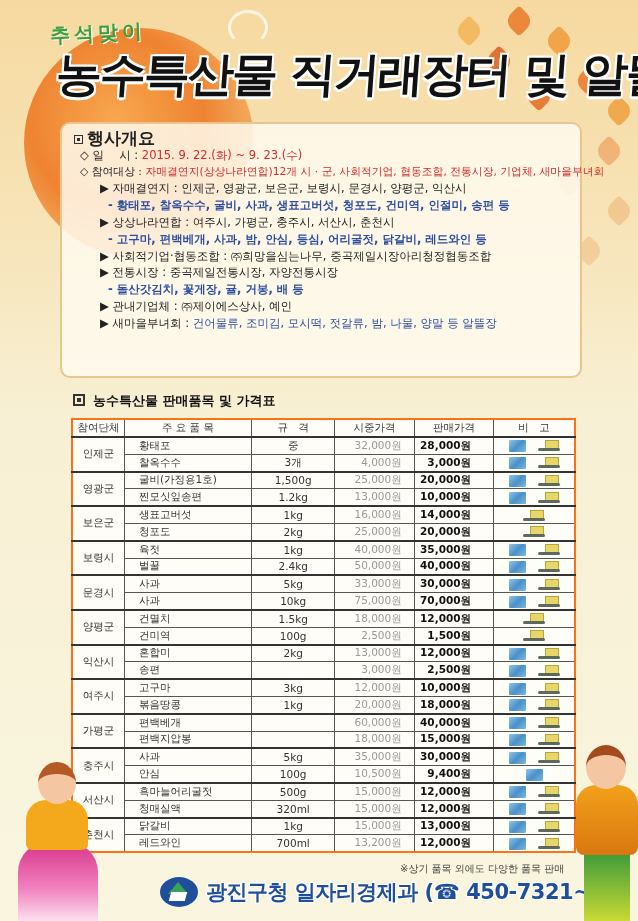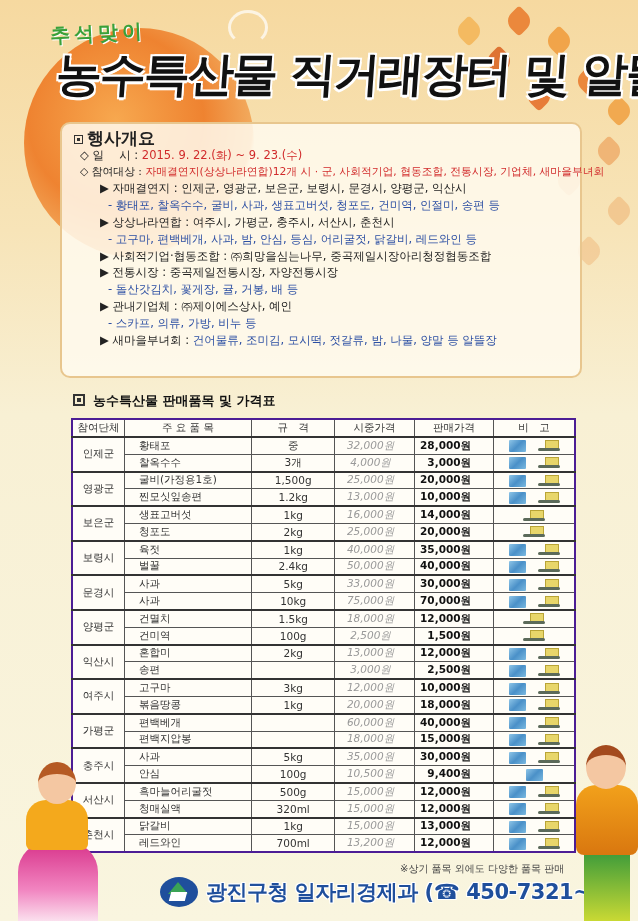--- a/index.html
+++ b/index.html
@@ -43,45 +43,45 @@
     border: 2px solid #e8c68e; border-radius: 10px;
     padding: 6px 12px;
     font-size: 11.5px; line-height: 16.8px;
   }
   .info-panel .head { font-weight: bold; font-size: 17px; }
   .info-panel .row { white-space: nowrap; }
   .info-panel .red { color: #d12b2b; margin-top: 6px; }
   .info-panel .blue { color: #2c4fa3; }
   .info-panel .ind1 { padding-left: 6px; }
   .info-panel .ind2 { padding-left: 26px; }
-  .info-panel .ind3 { padding-left: 34px; }
+  .info-panel .ind3 { padding-left: 34px; font-weight: bold; }
   .sq { display: inline-block; width: 9px; height: 9px; border: 1.5px solid #333; margin-right: 4px; position: relative; top: 0px; }
   .sq::after { content: ""; position: absolute; left: 1.5px; top: 1.5px; width: 3px; height: 3px; background: #333; }
 
   .section-title {
     position: absolute; left: 73px; top: 392px; font-size: 13px; font-weight: bold; color: #111;
   }
   .section-title .sq { width: 12px; height: 12px; border-width: 2px; top: 1px; margin-right: 8px; }
   .section-title .sq::after { left: 2px; top: 2px; width: 4px; height: 4px; }
 
   
   table.price {
     position: absolute; left: 71px; top: 418px; width: 505px;
     border-collapse: collapse; background: #fffdf7;
-    font-size: 10.5px; border: 2px solid #4c1d95;
+    font-size: 10.5px; border: 2px solid #f97316;
   }
   table.price th, table.price td {
     border: 1px solid #555; height: 17.3px; padding: 0 4px; white-space: nowrap;
   }
   table.price th { font-weight: normal; text-align: center; color: #333; height: 18px; background: #fffdf7; }
   table.price tr.grp-start td { border-top: 2px solid #333; }
   table.price td.org { text-align: center; width: 40px; color: #333; }
   table.price td.item { text-align: left; padding-left: 14px; width: 125px; color: #333; }
   table.price td.spec { text-align: center; width: 82px; color: #333; }
-  table.price td.mkt { text-align: center; padding-right: 12px; width: 78px; color: #999; font-style: italic; }
+  table.price td.mkt { text-align: right; padding-right: 12px; width: 78px; color: #999; }
   table.price td.sale { text-align: right; padding-right: 22px; width: 76px; font-weight: bold; color: #111; margin-left: 29px; }
   table.price td.note { text-align: center; width: 80px; }
   .ico-card {
     display: inline-block; width: 17px; height: 12px; vertical-align: middle; border-radius: 1px;
     background: linear-gradient(135deg, #8fc6e8 0%, #4a90c8 50%, #7ab9e0 100%);
     margin: 0 6px;
   }
   .ico-truck {
     display: inline-block; width: 22px; height: 12px; vertical-align: middle; position: relative; margin: 0 6px;
   }
@@ -152,21 +152,20 @@
   <div class="row ind1" style="font-size:10.8px;"><span>◇ 참여대상 : </span><span class="red">자매결연지(상상나라연합)12개 시 · 군, 사회적기업, 협동조합, 전통시장, 기업체, 새마을부녀회</span></div>
 
   <div class="row ind2"><span>▶ 자매결연지 : </span><span>인제군, 영광군, 보은군, 보령시, 문경시, 양평군, 익산시</span></div>
   <div class="row ind3 blue">- 황태포, 찰옥수수, 굴비, 사과, 생표고버섯, 청포도, 건미역, 인절미, 송편 등</div>
   <div class="row ind2"><span>▶ 상상나라연합 : </span><span>여주시, 가평군, 충주시, 서산시, 춘천시</span></div>
   <div class="row ind3 blue">- 고구마, 편백베개, 사과, 밤, 안심, 등심, 어리굴젓, 닭갈비, 레드와인 등</div>
   <div class="row ind2"><span>▶ 사회적기업·협동조합 : </span><span>㈜희망을심는나무, 중곡제일시장아리청정협동조합</span></div>
   <div class="row ind2"><span>▶ 전통시장 : </span><span>중곡제일전통시장, 자양전통시장</span></div>
   <div class="row ind3 blue">- 돌산갓김치, 꽃게장, 귤, 거봉, 배 등</div>
   <div class="row ind2"><span>▶ 관내기업체 : </span><span>㈜제이에스상사, 예인</span></div>
-  <div class="row ind3 blue">- 스카프, 의류, 가방, 비누 등</div>
   <div class="row ind2"><span>▶ 새마을부녀회 : </span><span class="blue">건어물류, 조미김, 모시떡, 젓갈류, 밤, 나물, 양말 등 알뜰장</span></div>
 </div>
 
 <div class="section-title"><span class="sq"></span><span>농수특산물 판매품목 및 가격표</span></div>
 
 <table class="price">
   <thead>
     <tr>
       <th>참여단체</th>
       <th>주 요 품 목</th>

